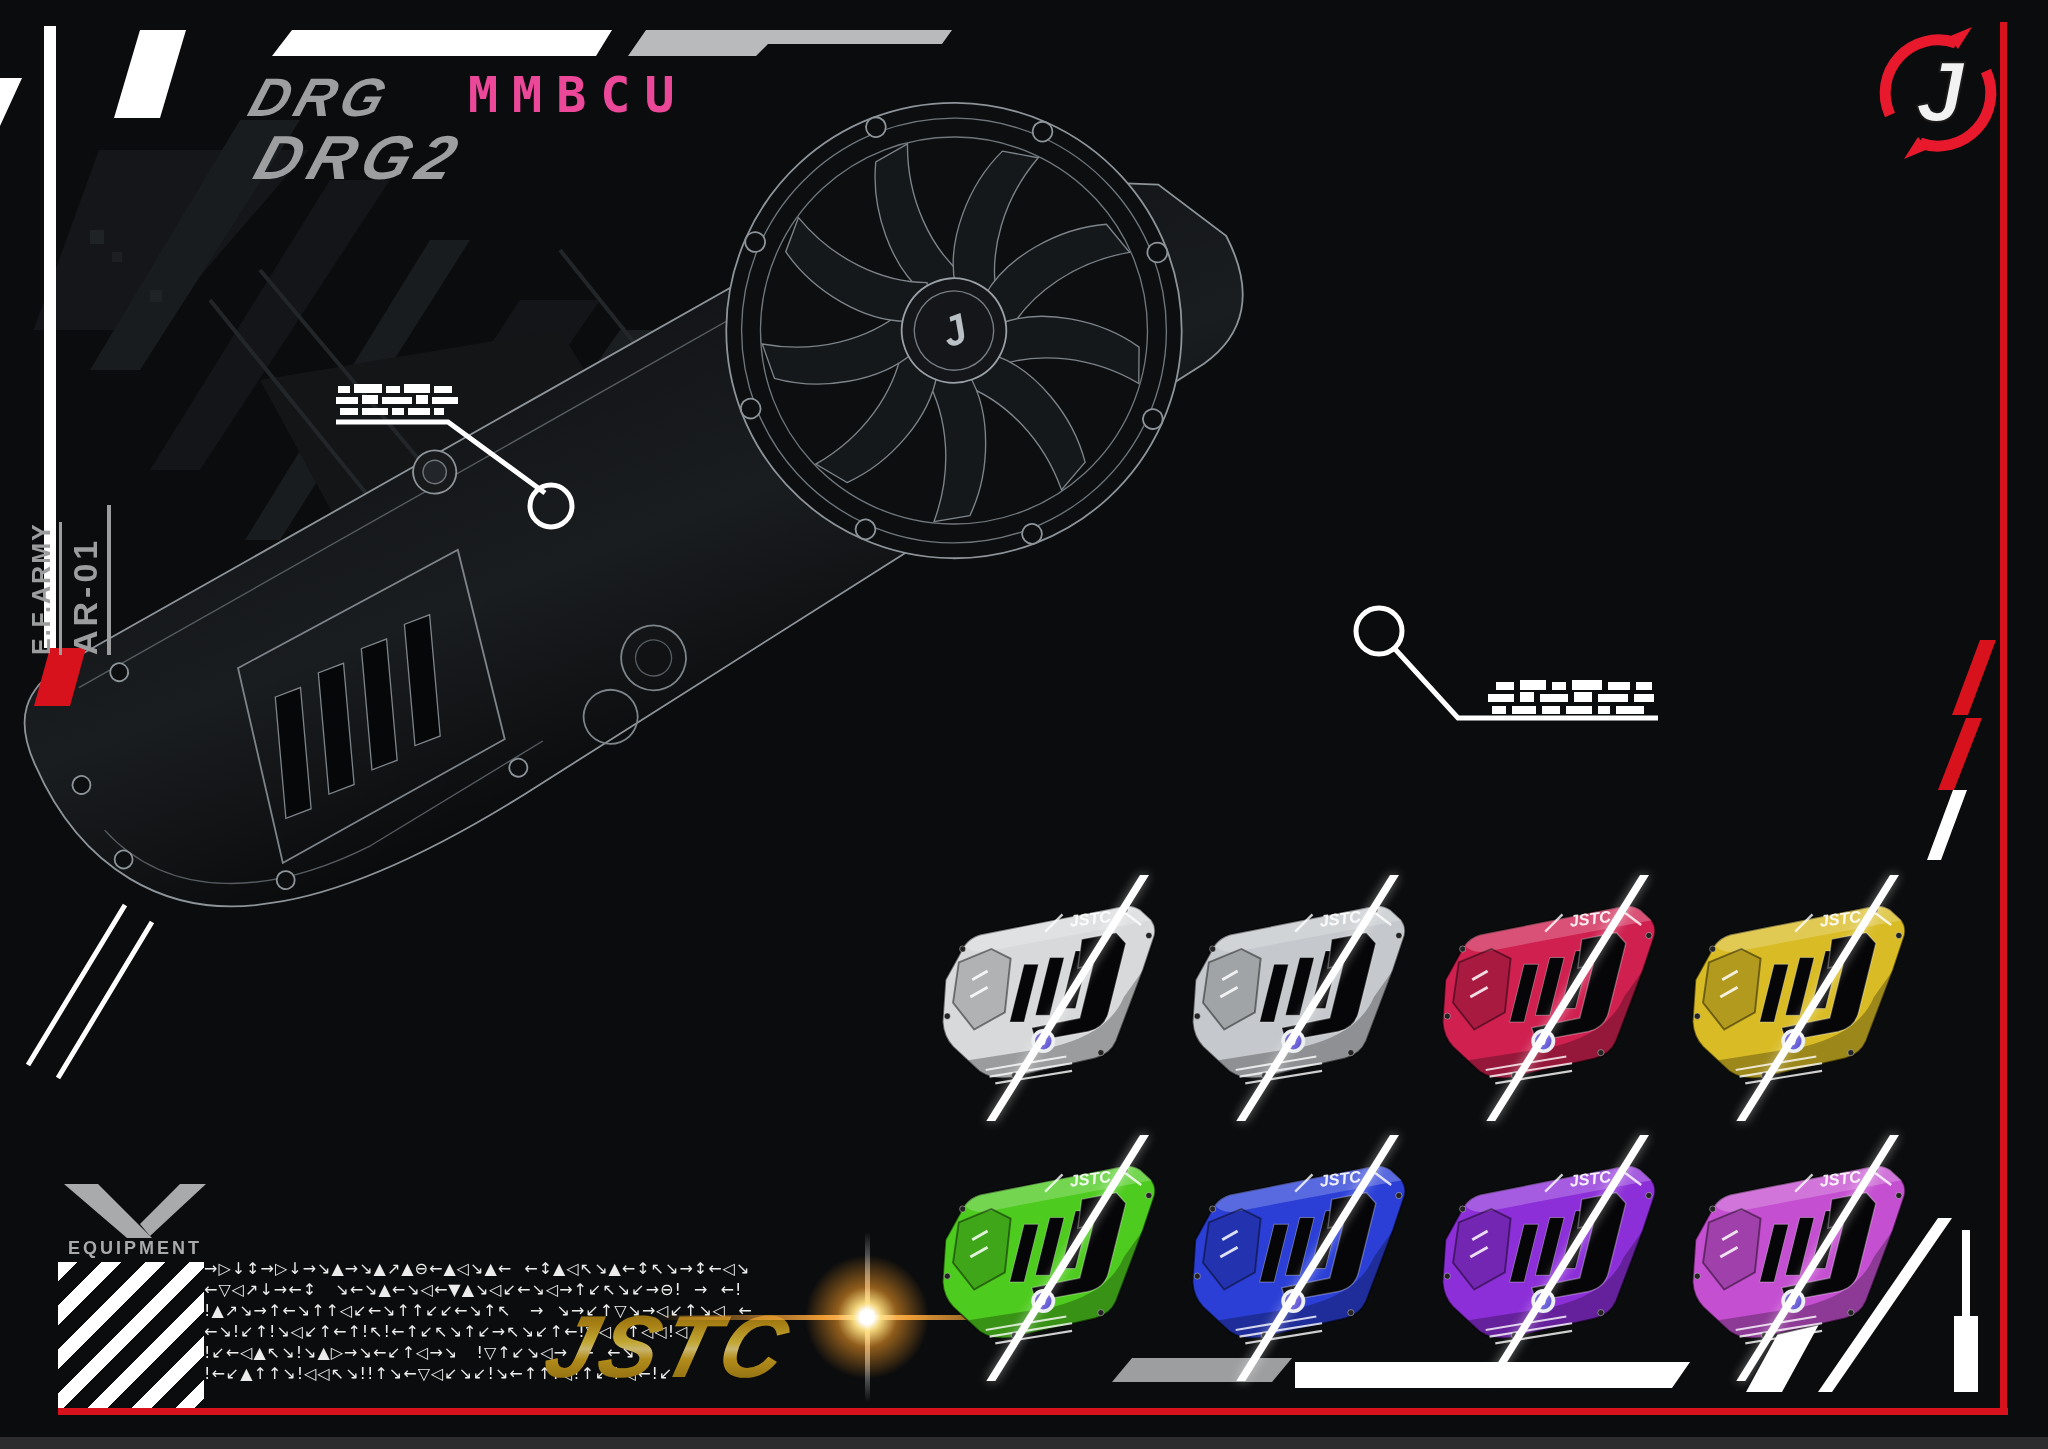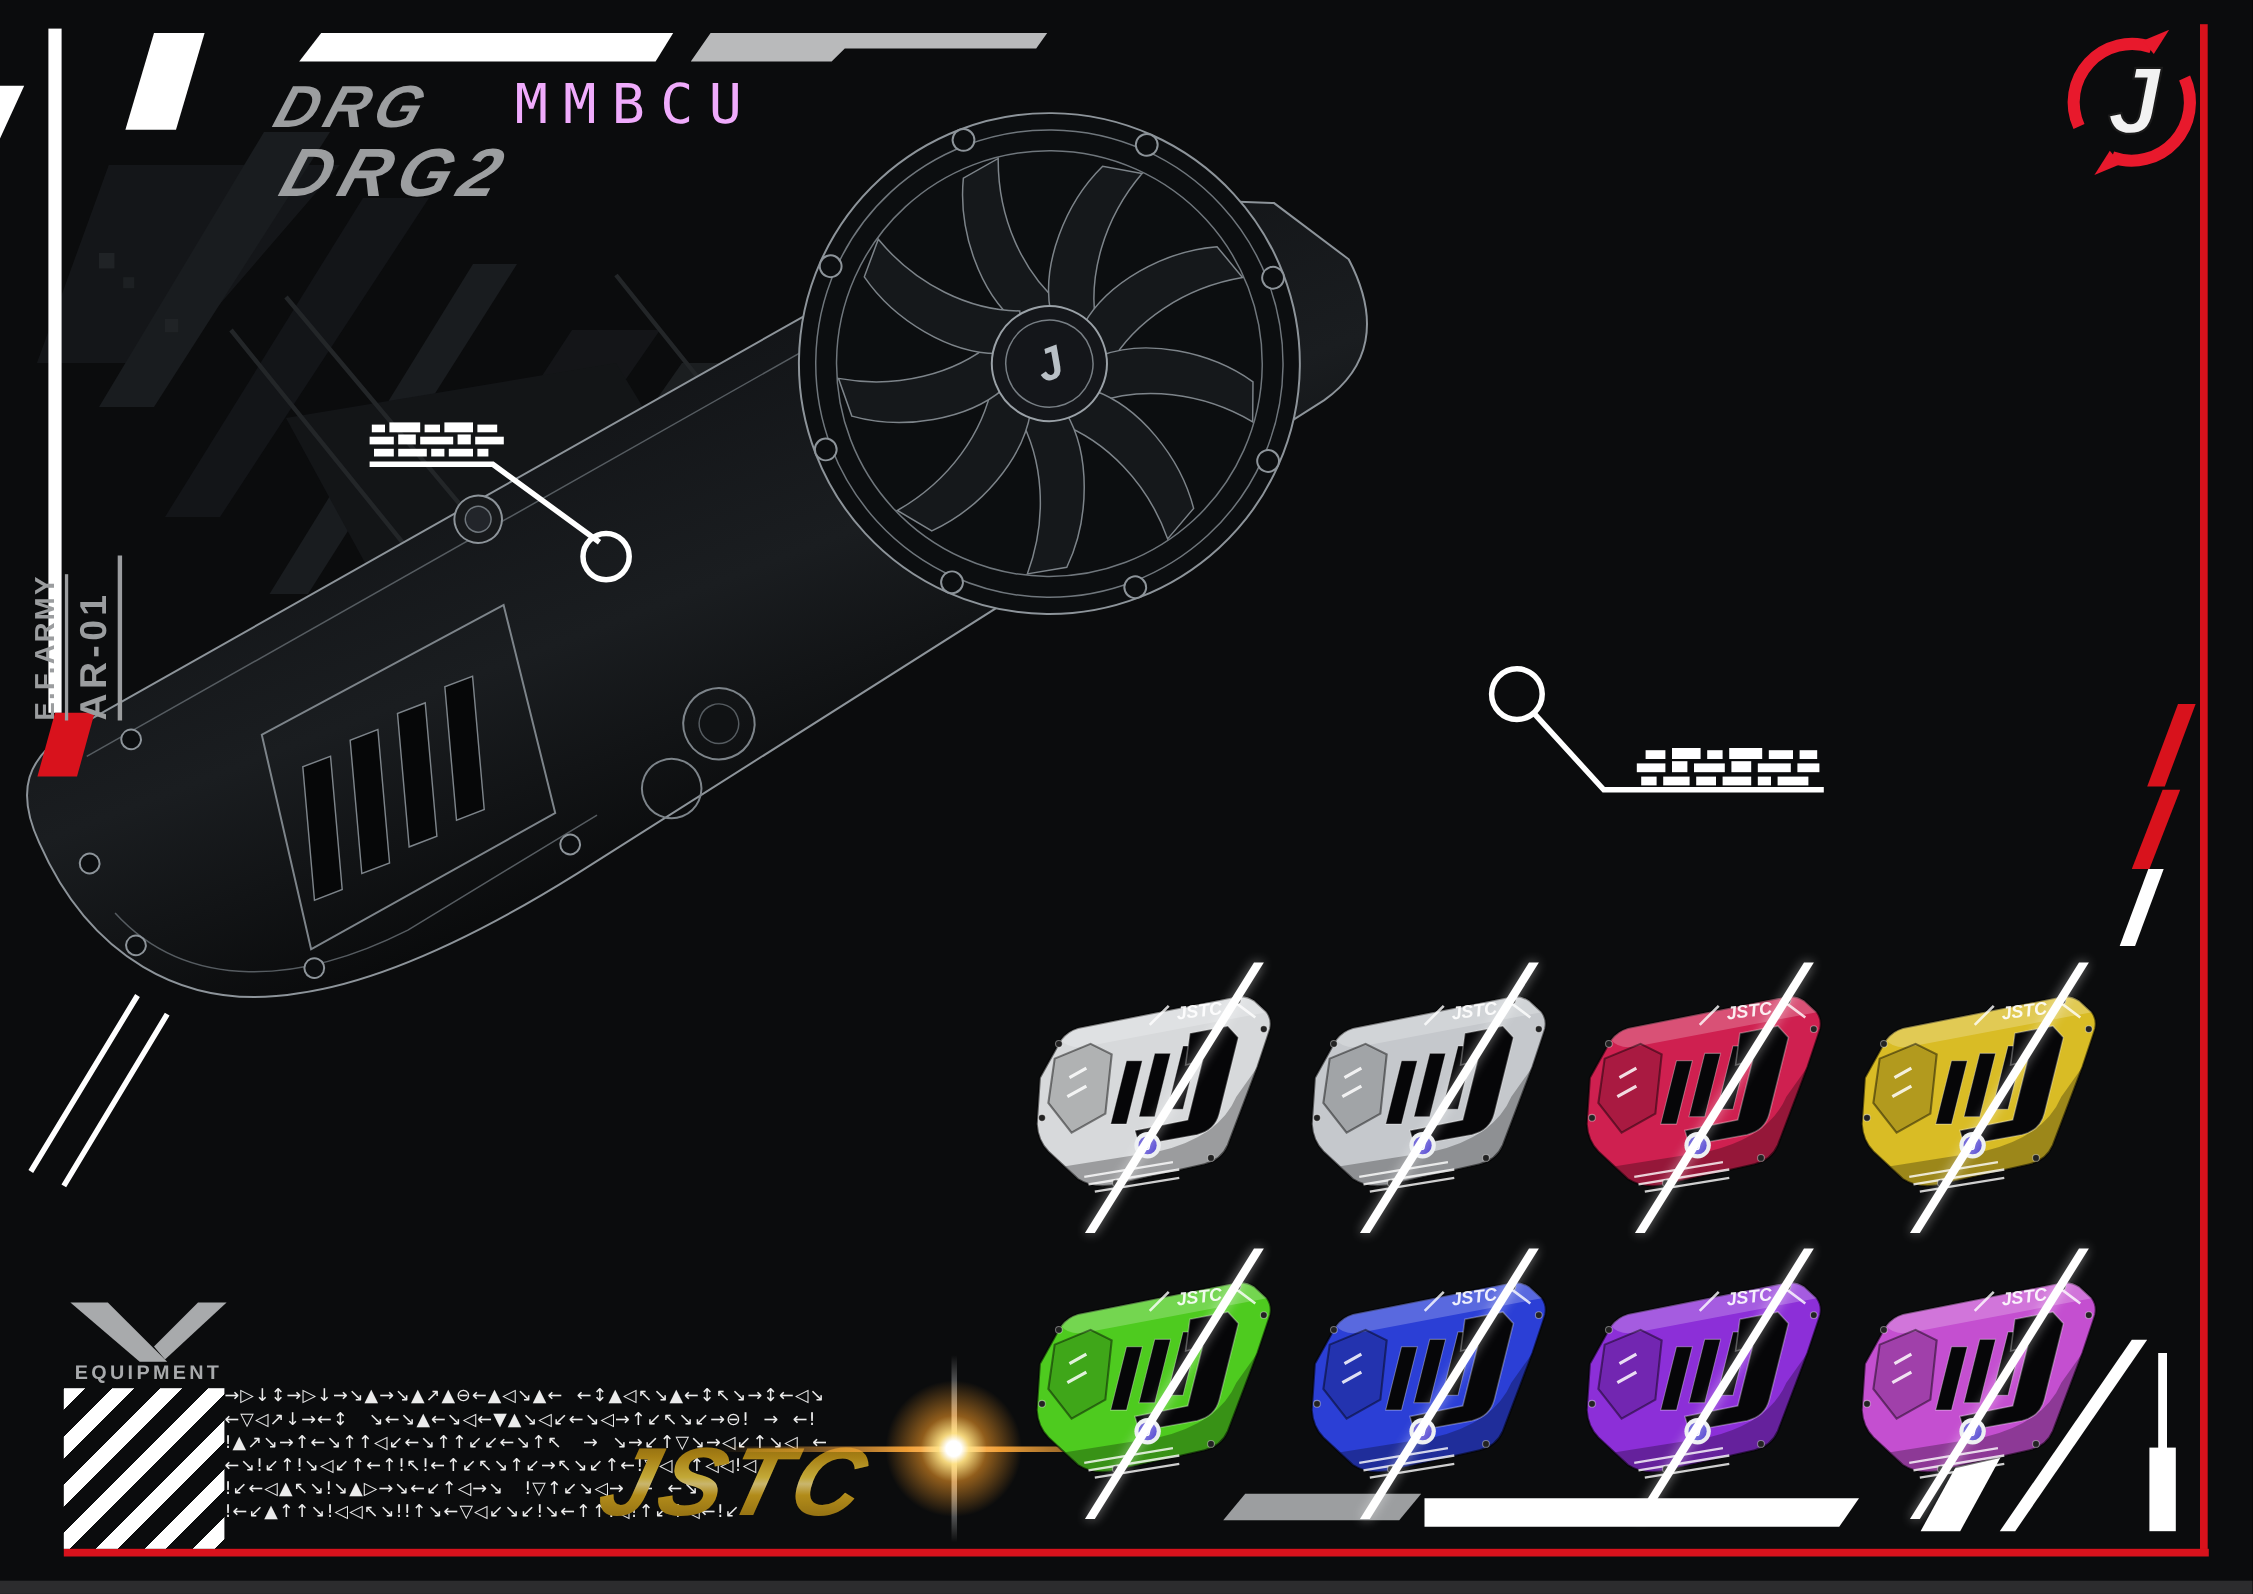--- a/index.html
+++ b/index.html
@@ -4,22 +4,22 @@
 <style>
   html,body{margin:0;padding:0;background:#000;}
   #poster{position:relative;width:2048px;height:1449px;background:#0b0c0d;overflow:hidden;
           font-family:"Liberation Sans",sans-serif;}
   #gfx{position:absolute;left:0;top:0;width:2048px;height:1449px;}
 
   
   .model-block{position:absolute;color:#9c9ea0;font-weight:bold;font-style:italic;}
   #model-drg{left:252px;top:66px;font-size:54px;letter-spacing:6px;transform:skewX(-18deg);}
   #model-drg2{left:258px;top:122px;font-size:62px;letter-spacing:8px;transform:skewX(-18deg);}
-  #model-mmbcu{left:468px;top:66px;font-size:50px;font-style:normal;font-weight:normal;
-               color:#f0abfc;letter-spacing:14px;font-family:"DejaVu Sans Mono",monospace;}
+  #model-mmbcu{left:468px;top:66px;font-size:50px;font-style:normal;font-weight:bold;
+               color:#ec4899;letter-spacing:14px;font-family:"DejaVu Sans Mono",monospace;}
 
   
   #side-label{position:absolute;left:-46px;top:478px;width:250px;height:104px;
               transform:rotate(-90deg);transform-origin:center;color:#9b9d9f;text-align:left;}
   #side-label .l1{display:inline-block;font-size:25px;font-weight:bold;letter-spacing:2px;
                   border-bottom:3px solid #9b9d9f;padding-bottom:3px;margin-bottom:4px;}
   #side-label .l2{display:block;font-size:34px;font-weight:bold;letter-spacing:4px;
                   border-bottom:4px solid #9b9d9f;padding-bottom:2px;width:150px;}
 
   

